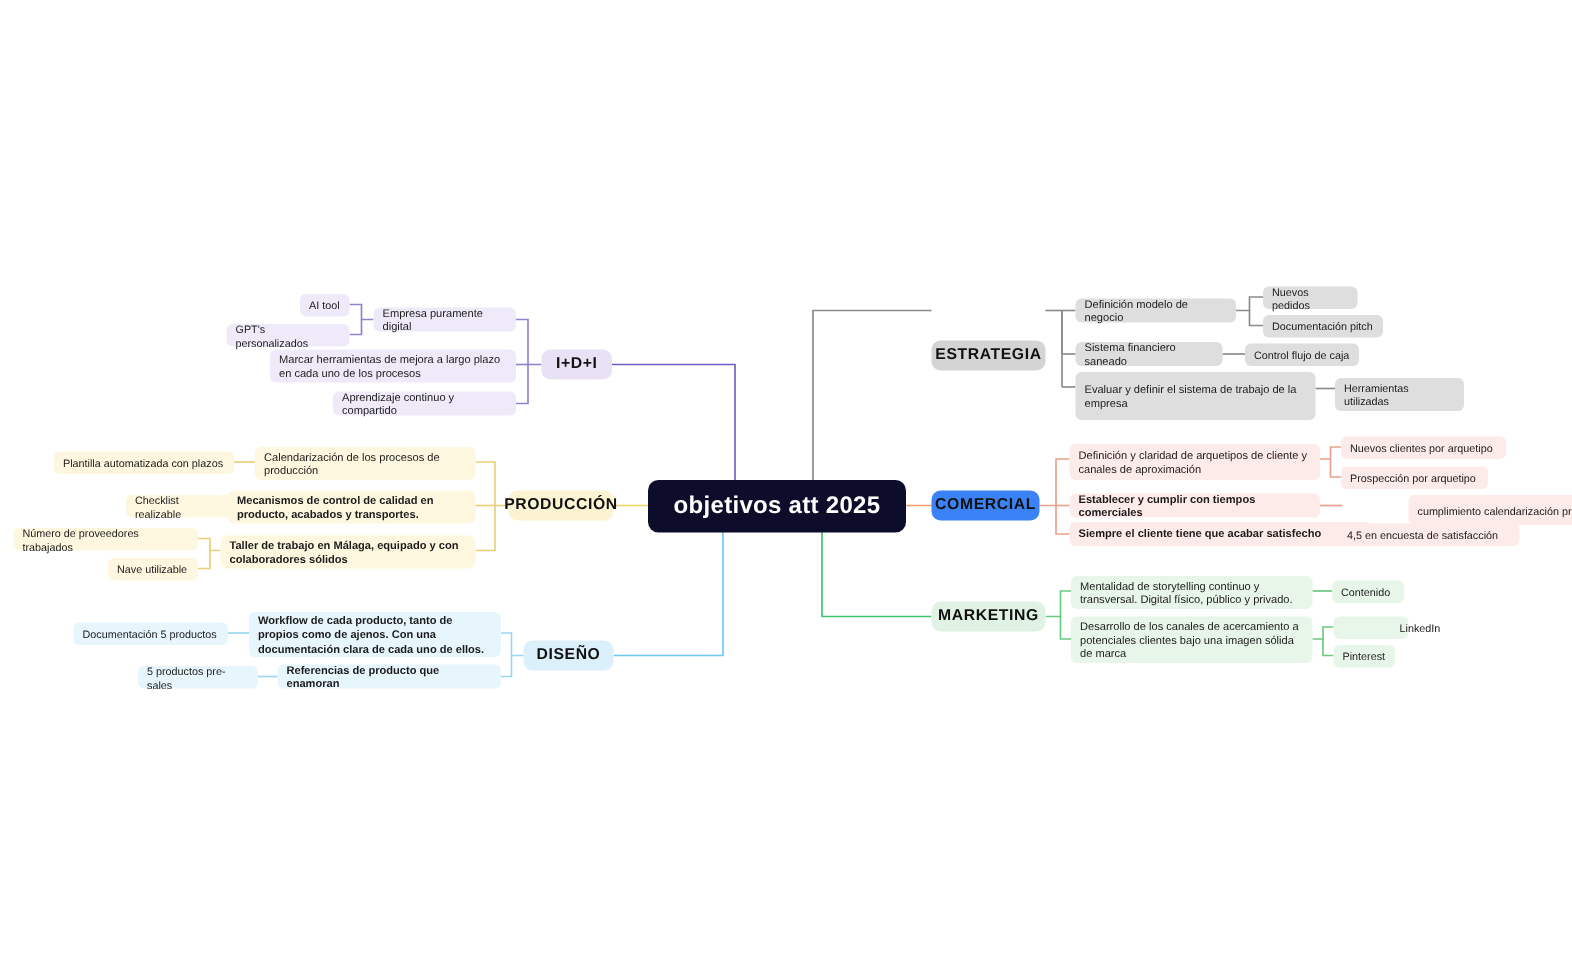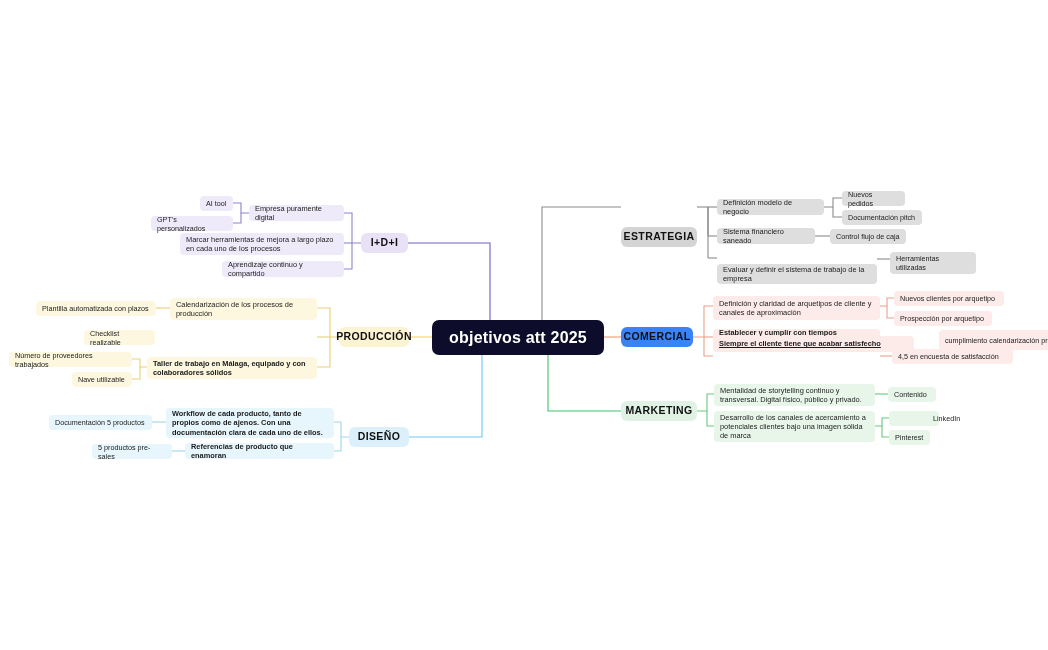--- a/index.html
+++ b/index.html
@@ -197,21 +197,21 @@
   </div>
 
   <div class="node lvl2 th-graysm tleft" style="left:717px; top:199px; width:107px; height:16px;">
     <span>Definición modelo de negocio</span>
   </div>
 
   <div class="node lvl2 th-graysm tleft" style="left:717px; top:228px; width:98px; height:16px;">
     <span>Sistema financiero saneado</span>
   </div>
 
-  <div class="node lvl2 th-graysm tleft" style="left:717px; top:264px; width:160px; height:20px; align-items:center;">
+  <div class="node lvl2 th-graysm tleft" style="left:717px; top:248px; width:160px; height:32px; align-items:center;">
     <span>Evaluar y definir el sistema de trabajo de la empresa</span>
   </div>
 
   <div class="node lvl3 th-graysm tleft" style="left:842px; top:191px; width:63px; height:15px;">
     <span>Nuevos pedidos</span>
   </div>
 
   <div class="node lvl3 th-graysm tleft" style="left:842px; top:210px; width:80px; height:15px;">
     <span>Documentación pitch</span>
   </div>
@@ -225,21 +225,21 @@
   </div>
 
   <div class="node lvl2 th-pinksm tleft" style="left:713px; top:296px; width:167px; height:24px;">
     <span>Definición y claridad de arquetipos de cliente y canales de aproximación</span>
   </div>
 
   <div class="node lvl2 th-pinksm tleft bold" style="left:713px; top:329px; width:167px; height:16px;">
     <span>Establecer y cumplir con tiempos comerciales</span>
   </div>
 
-  <div class="node lvl2 th-pinksm tleft bold" style="left:713px; top:336px; width:201px; height:16px;text-decoration:underline;">
+  <div class="node lvl2 th-pinksm tleft bold" style="left:713px; top:348px; width:201px; height:16px;">
     <span>Siempre el cliente tiene que acabar satisfecho</span>
   </div>
 
   <div class="node lvl3 th-pinksm tleft" style="left:894px; top:291px; width:110px; height:15px;">
     <span>Nuevos clientes por arquetipo</span>
   </div>
 
   <div class="node lvl3 th-pinksm tleft" style="left:894px; top:311px; width:98px; height:15px;">
     <span>Prospección por arquetipo</span>
   </div>
@@ -289,20 +289,23 @@
   </div>
 
   <div class="node lvl3 th-purplesm tleft" style="left:151px; top:216px; width:82px; height:15px;">
     <span>GPT's personalizados</span>
   </div>
 
   <div class="node lvl2 th-yellowsm tleft" style="left:170px; top:298px; width:147px; height:22px;">
     <span>Calendarización de los procesos de producción</span>
   </div>
 
+  <div class="node lvl2 th-yellowsm tleft bold" style="left:152px; top:327px; width:165px; height:22px;">
+    <span>Mecanismos de control de calidad en producto, acabados y transportes.</span>
+  </div>
 
   <div class="node lvl2 th-yellowsm tleft bold" style="left:147px; top:357px; width:170px; height:22px;">
     <span>Taller de trabajo en Málaga, equipado y con colaboradores sólidos</span>
   </div>
 
   <div class="node lvl3 th-yellowsm tleft" style="left:36px; top:301px; width:120px; height:15px;">
     <span>Plantilla automatizada con plazos</span>
   </div>
 
   <div class="node lvl3 th-yellowsm tleft" style="left:84px; top:330px; width:71px; height:15px;">

